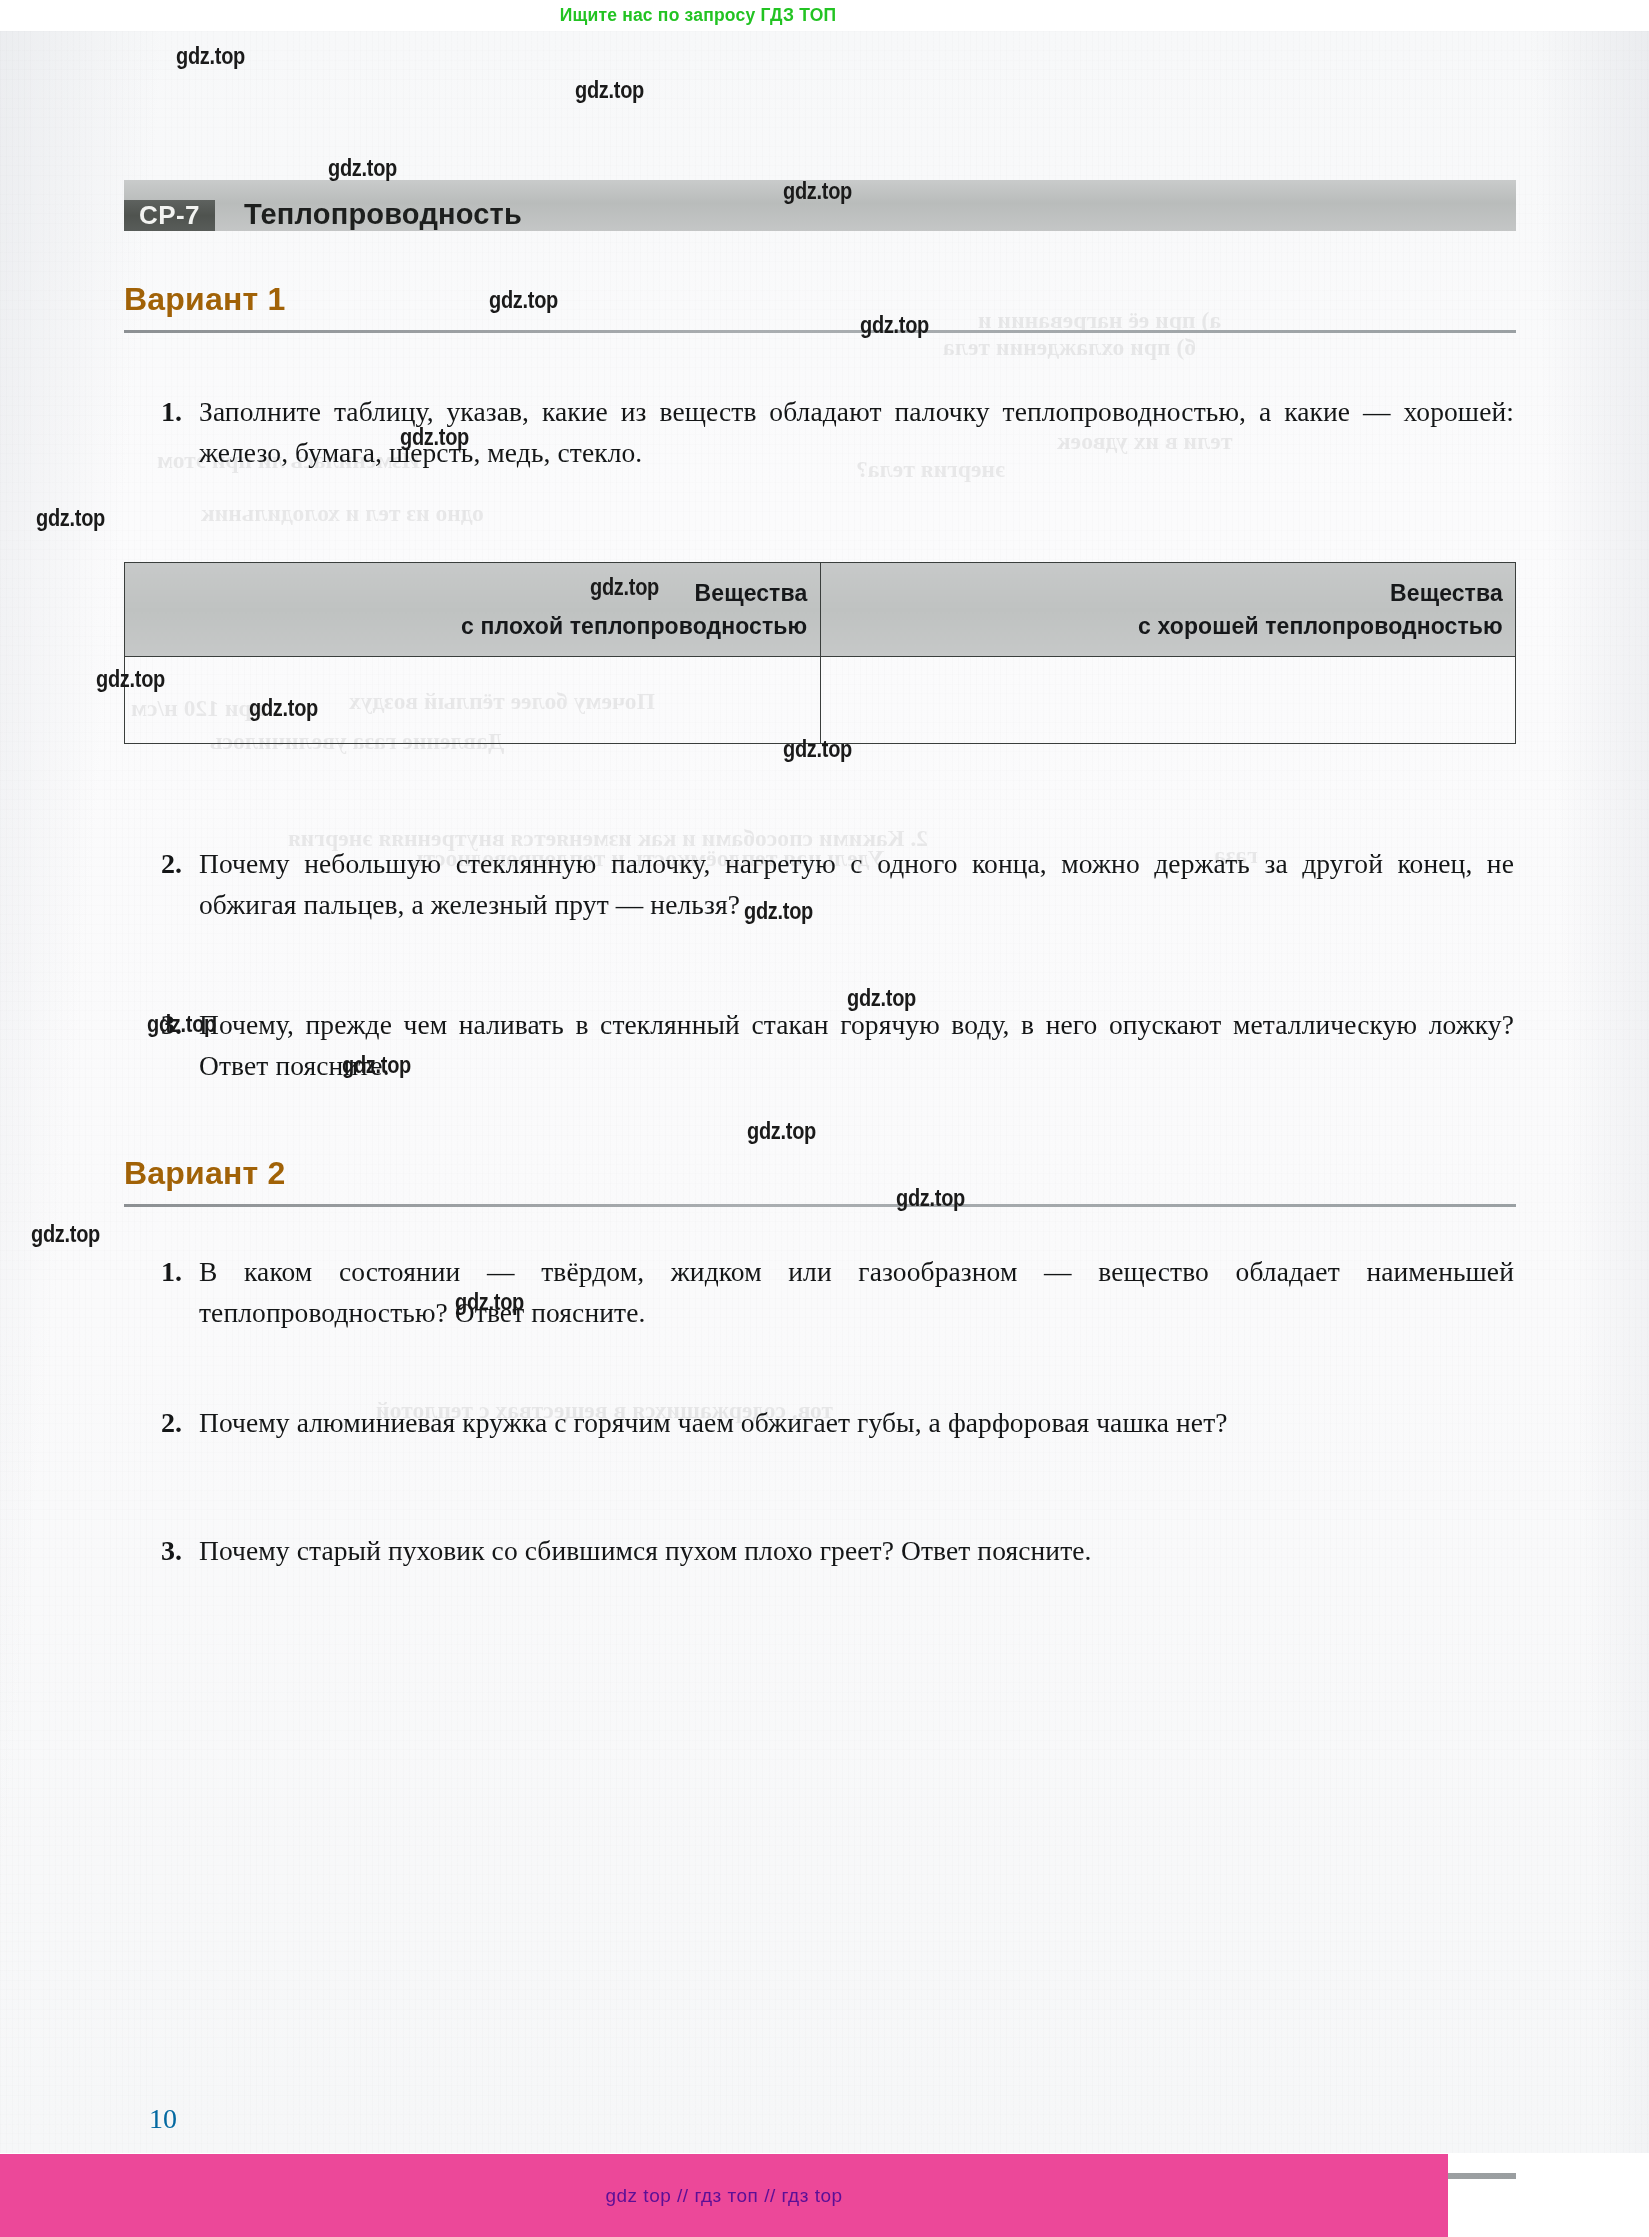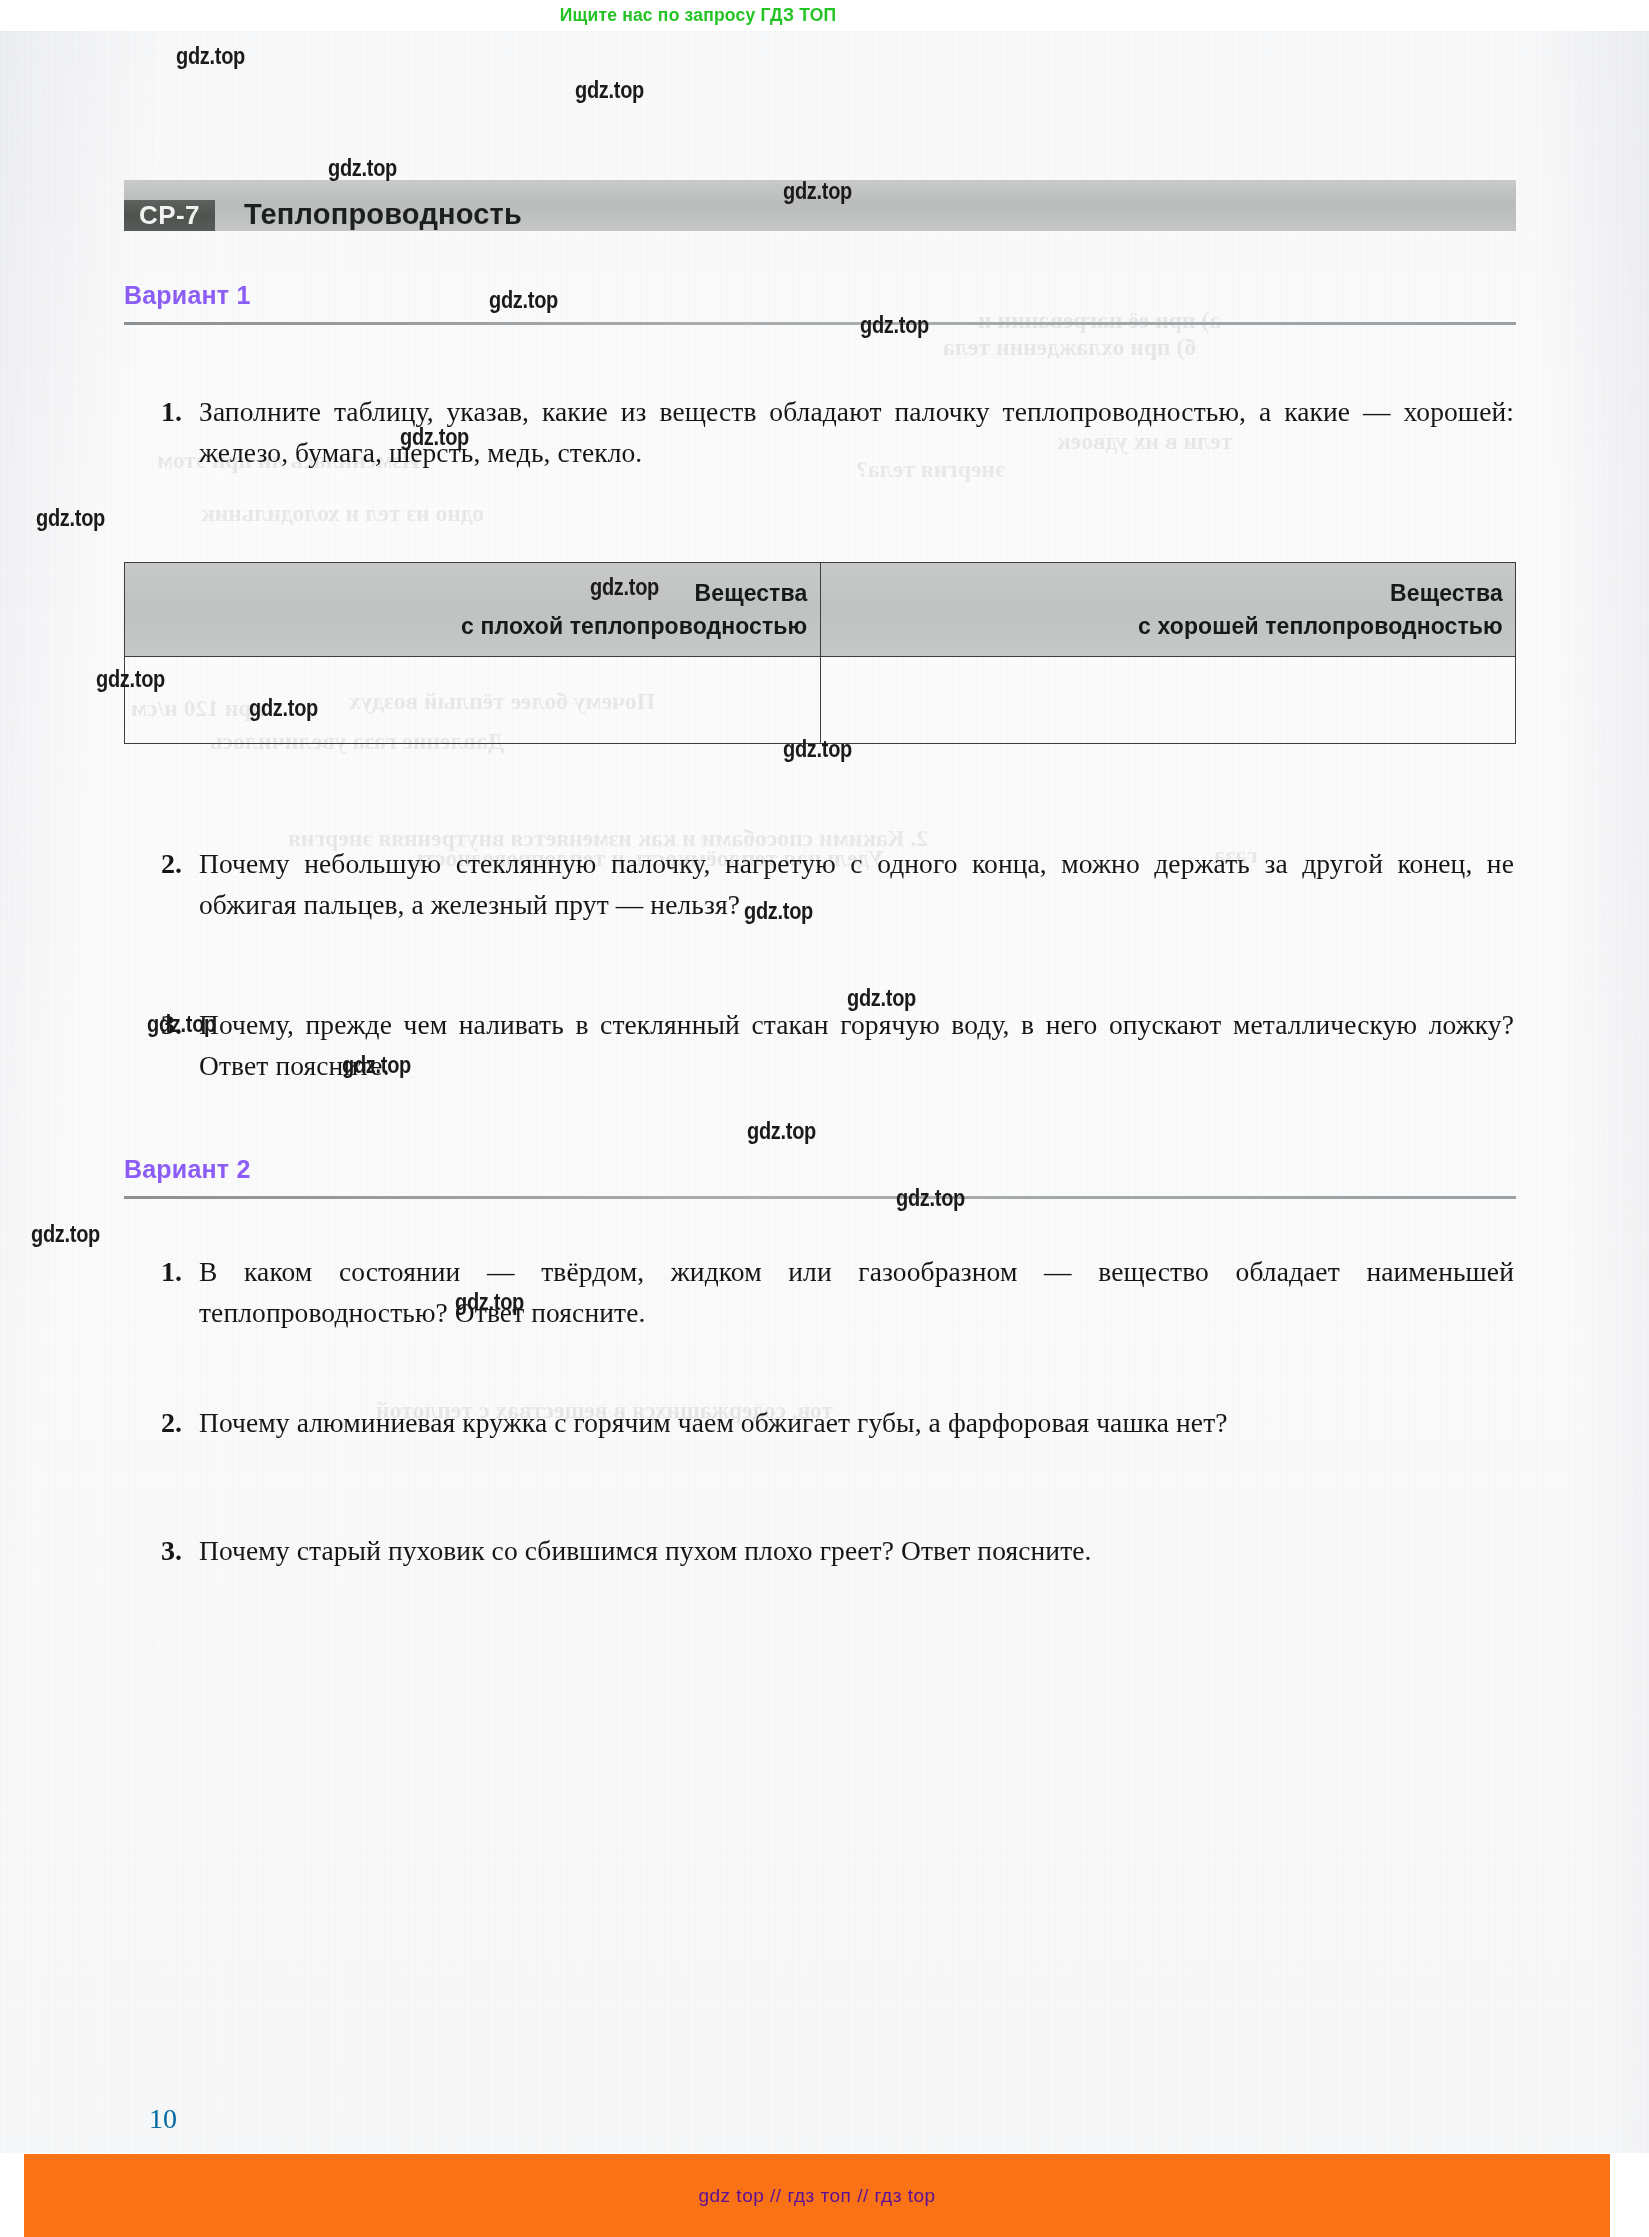--- a/index.html
+++ b/index.html
@@ -133,23 +133,23 @@
     letter-spacing: 0.2px;
   }
 
   
   .variant {
     position: absolute;
     left: 124px;
     width: 1392px;
   }
   .variant-label {
-    color: #8b5cf6;
-    font-family: "Liberation Sans", sans-serif;
-    font-size: 25px;
+    color: #a16207;
+    font-family: "Liberation Sans", sans-serif;
+    font-size: 32px;
     font-weight: 700;
     letter-spacing: 0.2px;
   }
   .variant-rule {
     margin-top: 12.2px;
     height: 2.6px;
     width: 1392px;
     background: linear-gradient(90deg, #8c9093 0%, #aaaeb1 45%, #9aa0a3 100%);
   }
   #variant-1 { top: 281px; }
@@ -249,28 +249,27 @@
     width: 1387px;
     height: 6.1px;
     background: linear-gradient(90deg, #9ea2a4 0%, #b4b7b9 30%, #a3a7a9 70%, #9a9ea0 100%);
   }
 
   
   .site-strip {
     position: absolute;
     left: 0;
     top: 2154px;
-    width: 1586px;
+    width: 1448px;
     height: 84px;
-    background: #f97316;
+    background: #ec4899;
     display: flex;
     align-items: center;
     justify-content: center;
     z-index: 45;
-    margin-left: 24px;
   }
   .site-strip-text {
     color: #5b0f96;
     font-family: "Liberation Sans", sans-serif;
     font-size: 19px;
     font-weight: 500;
     letter-spacing: 0.5px;
     white-space: nowrap;
   }
 

